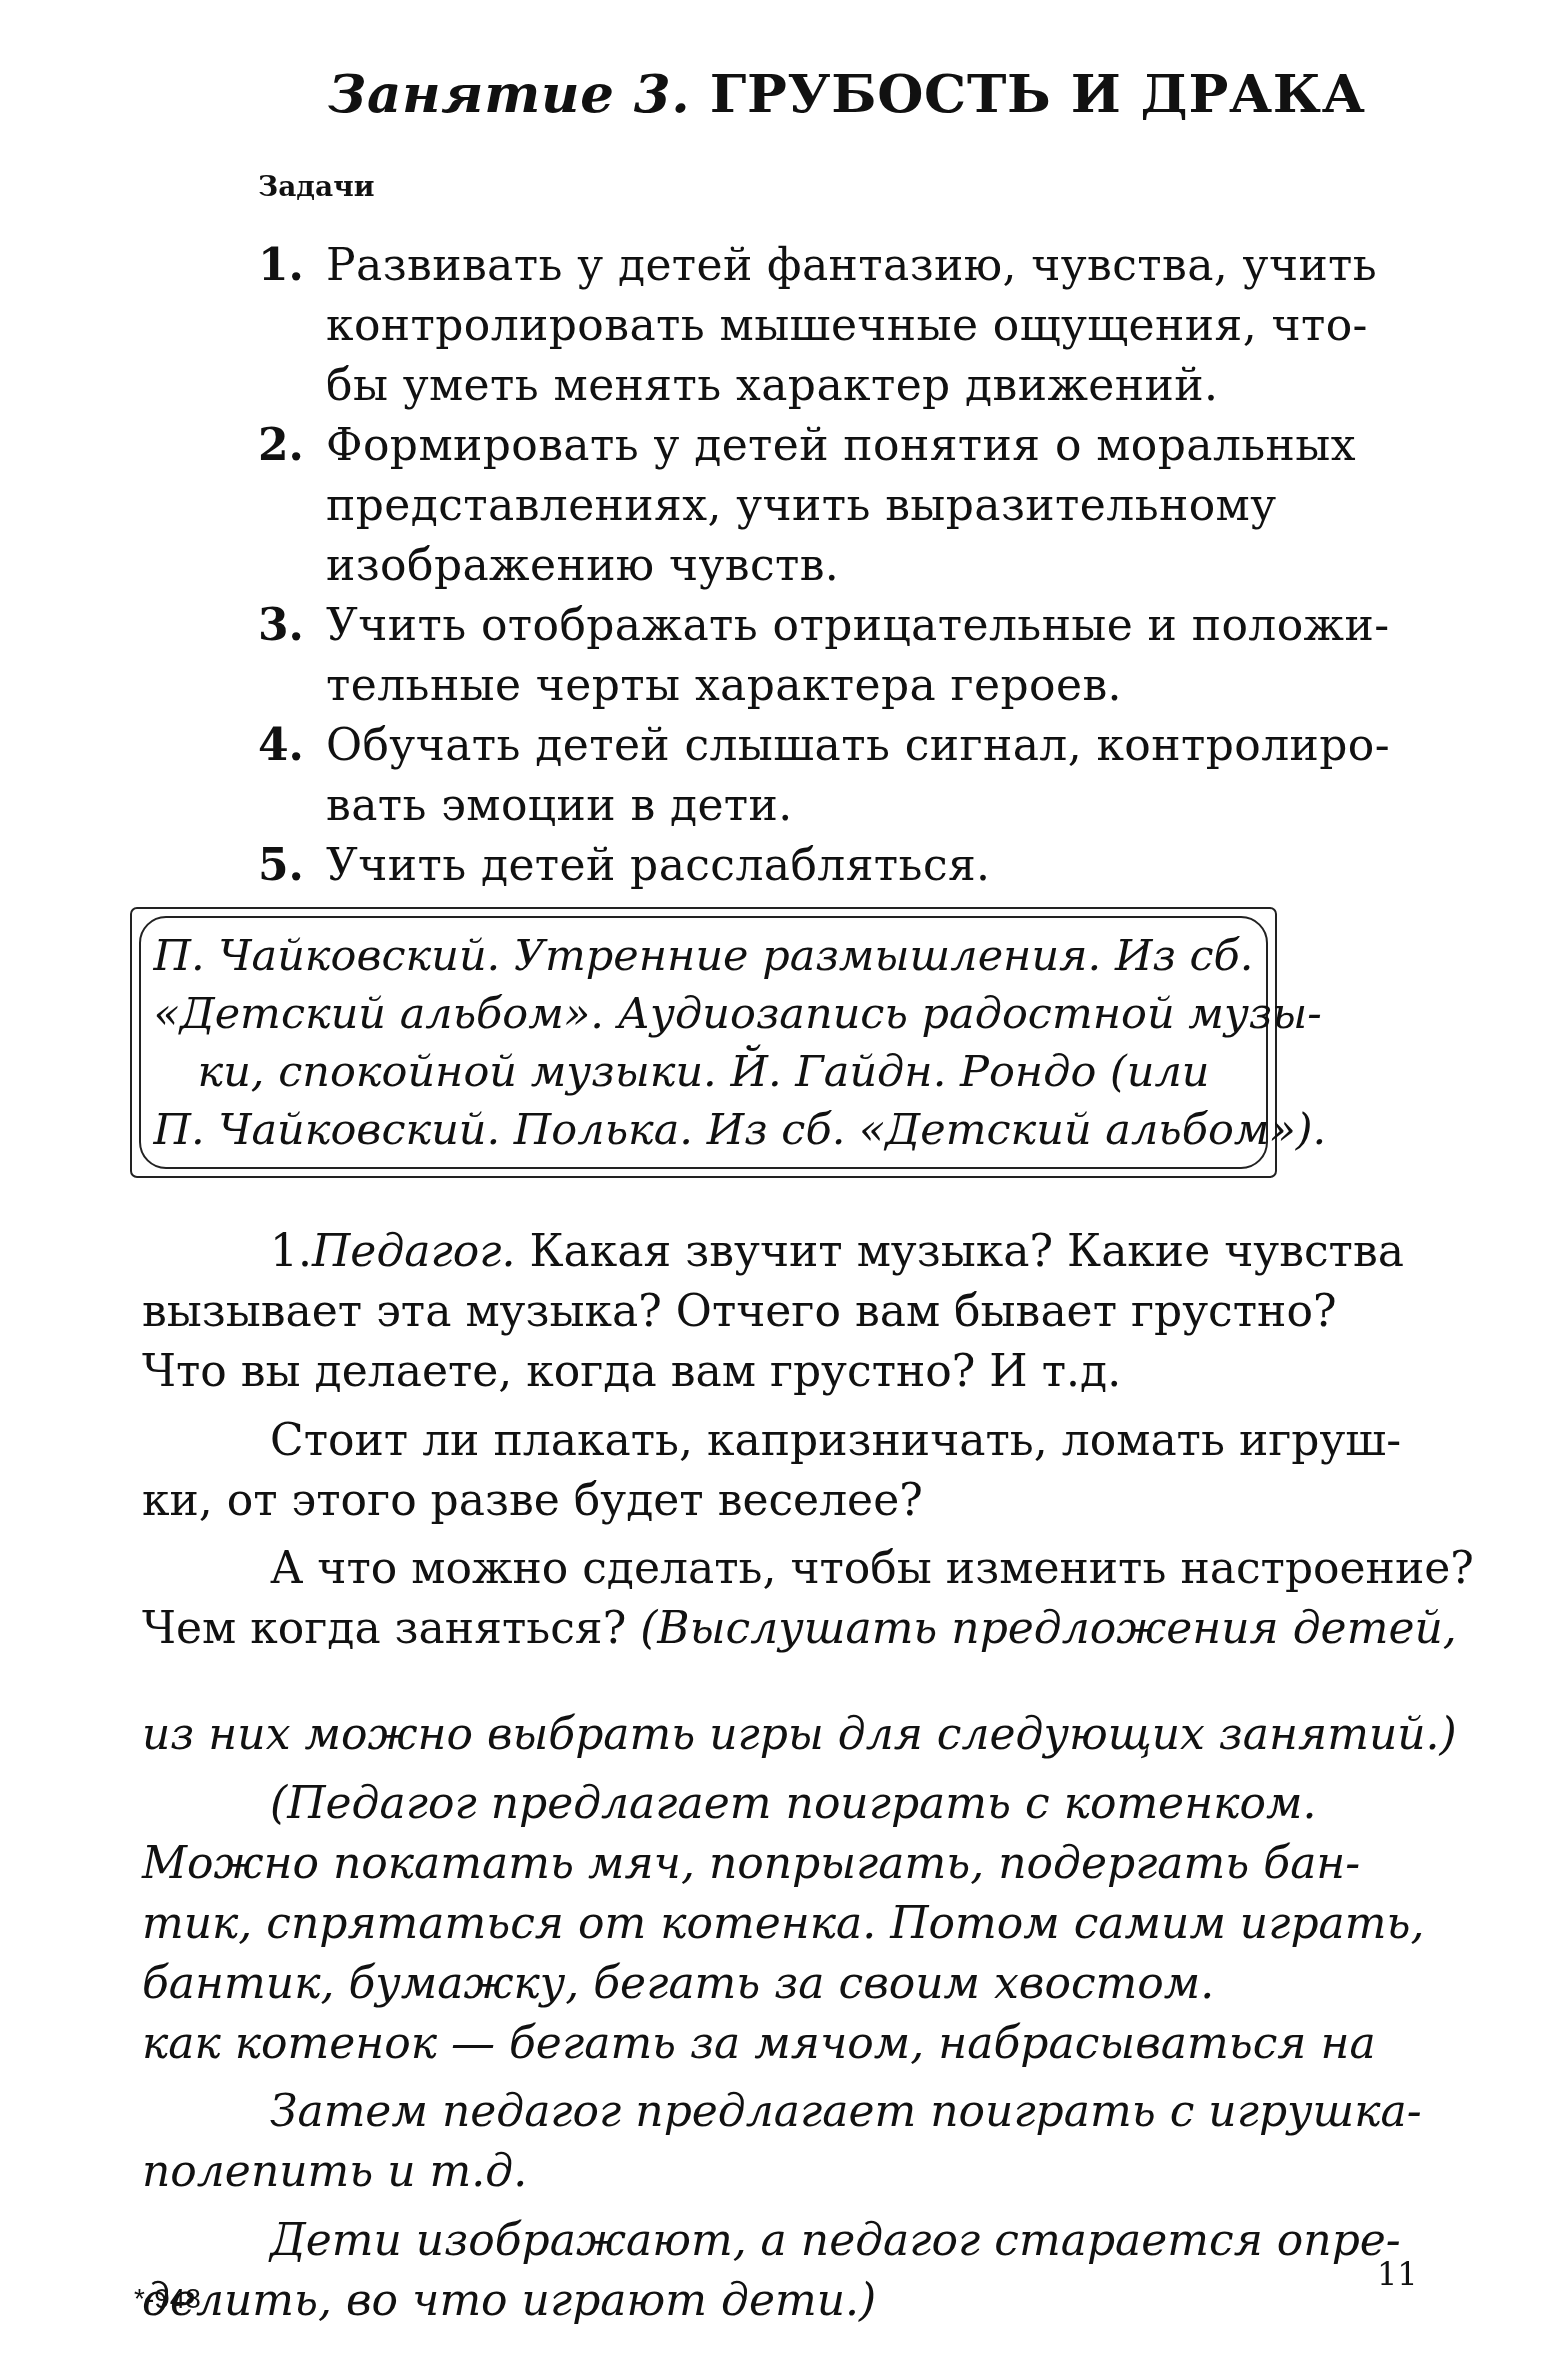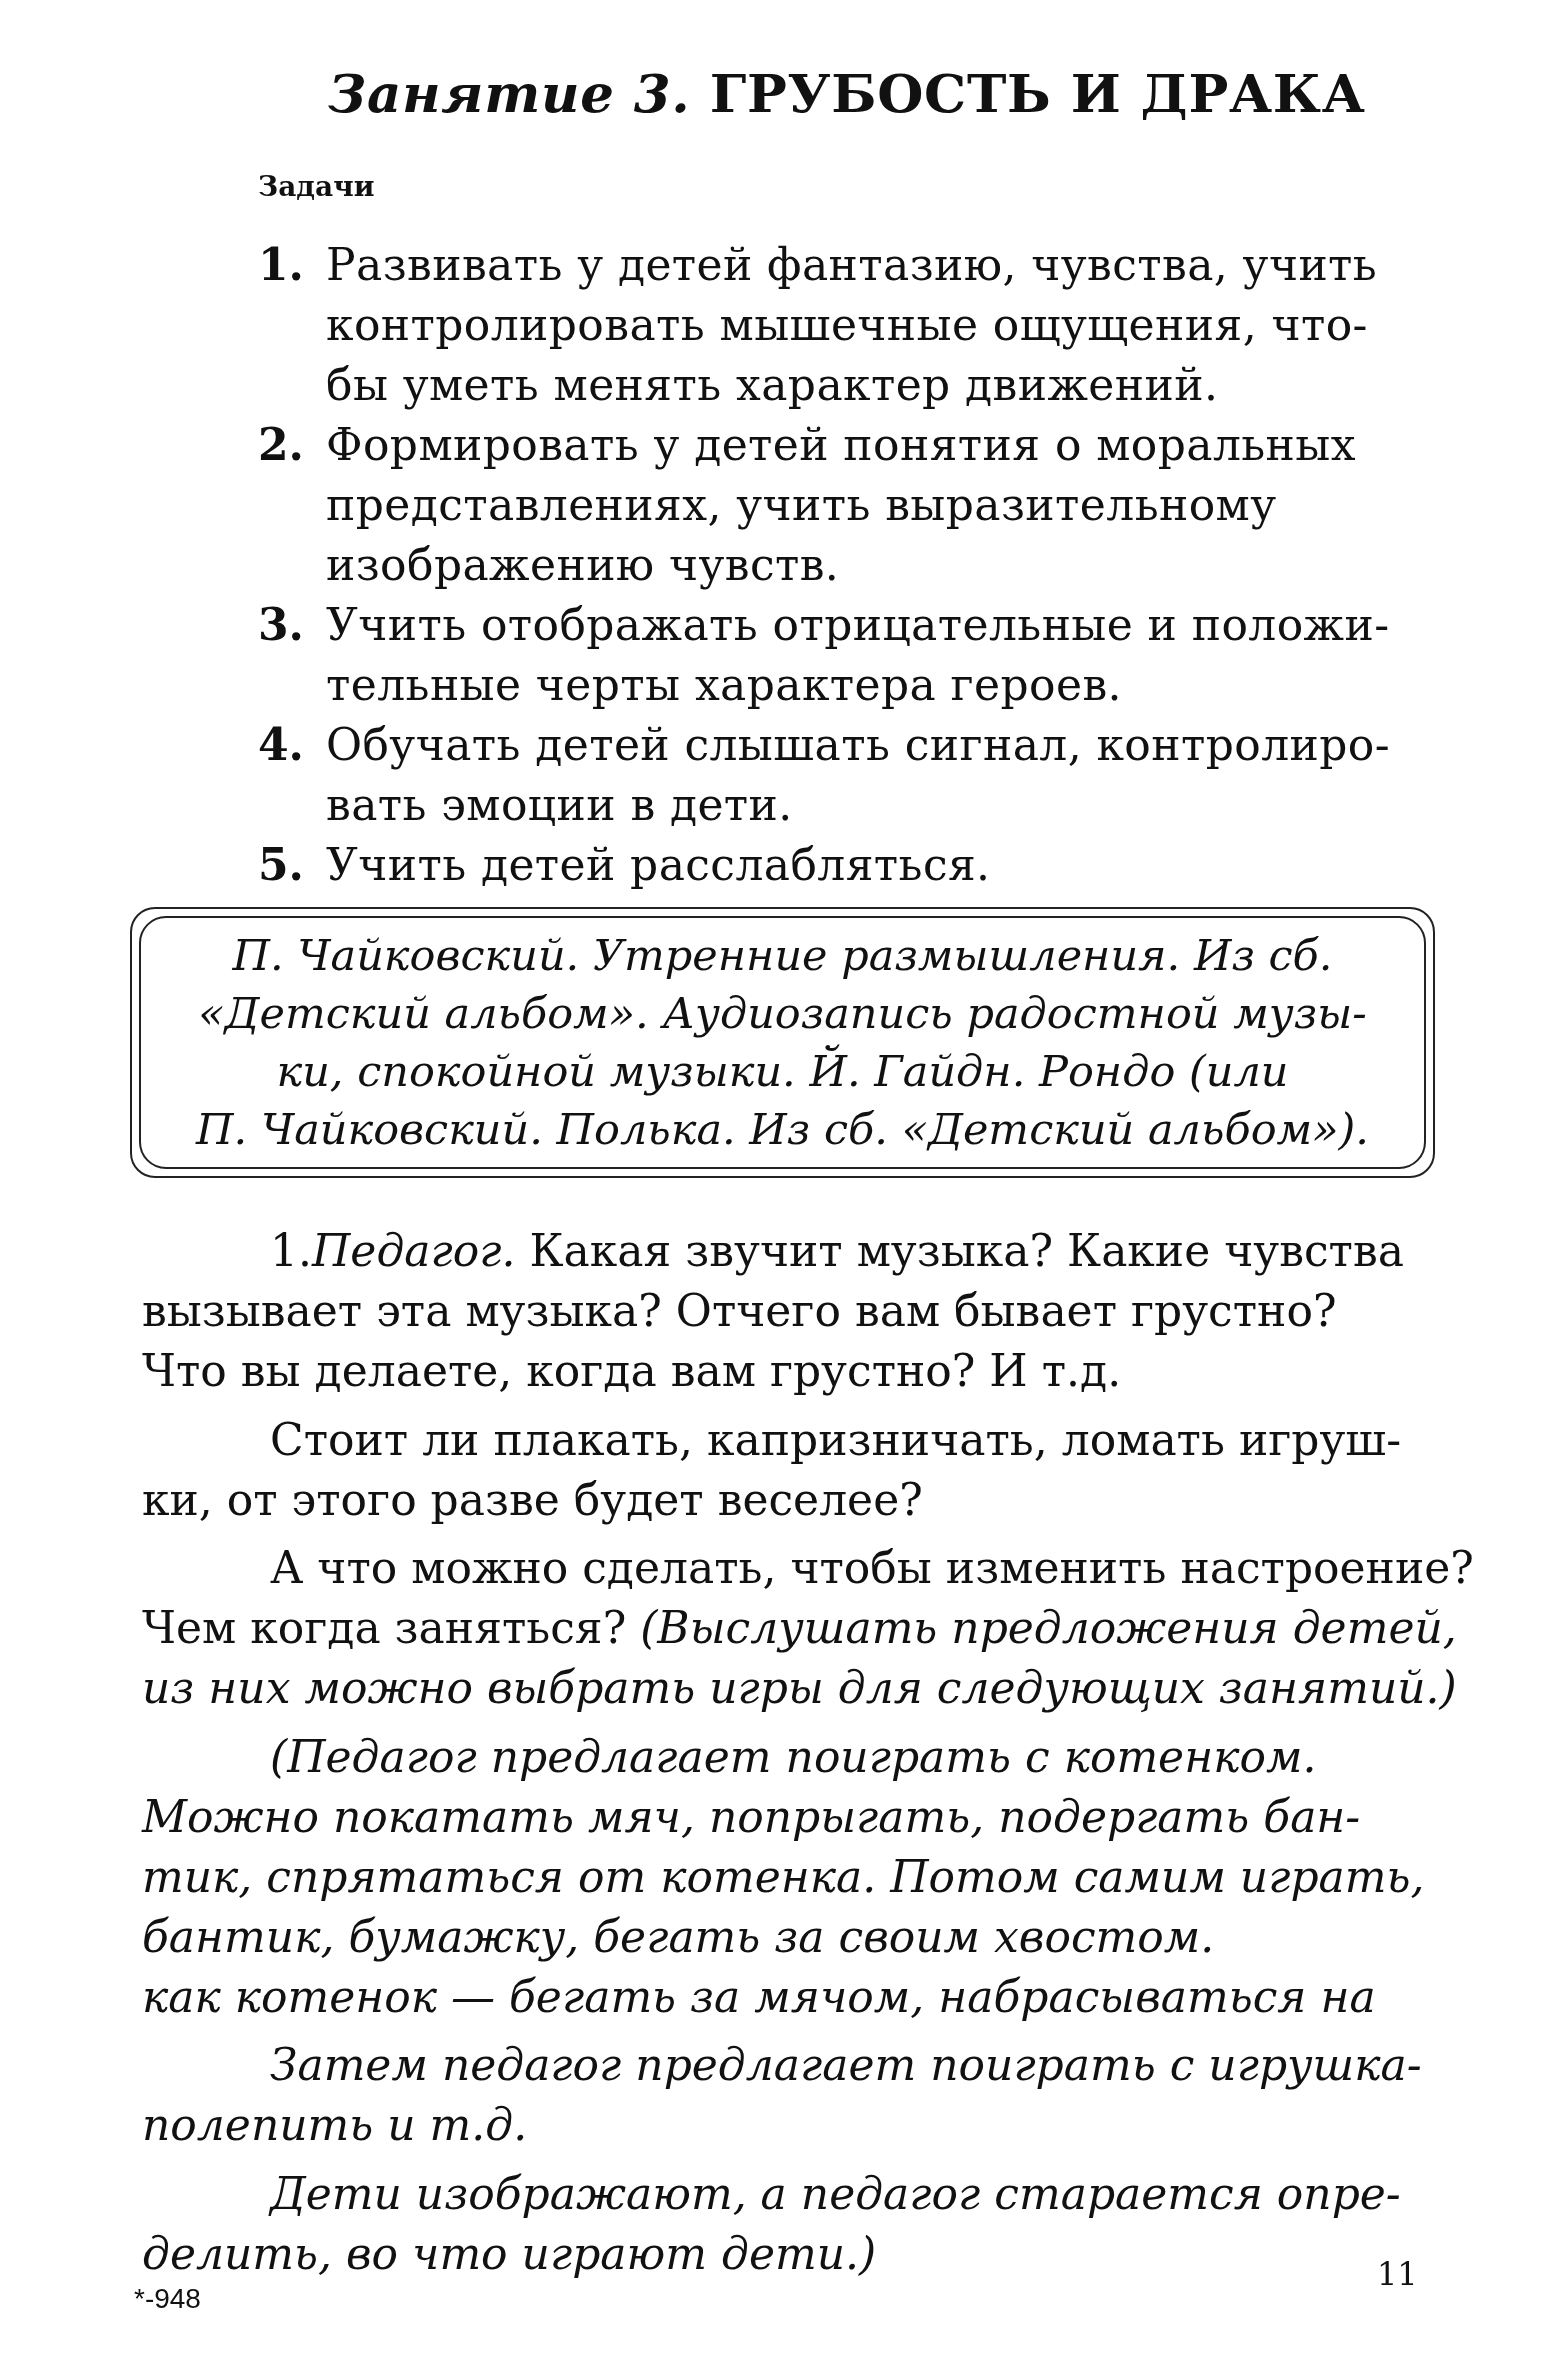--- a/index.html
+++ b/index.html
@@ -23,38 +23,38 @@
   }
 
   .tasks { position: absolute; left: 258px; top: 235px; width: 1198px; }
   .task { display: flex; align-items: flex-start; }
   .task .num { width: 68px; flex: 0 0 68px; font-weight: bold; font-size: 44px; line-height: 60px; }
   .task .txt { flex: 1; font-size: 44px; line-height: 60px; text-align: justify; letter-spacing: 0.4px; }
   .task .txt span { display: block; white-space: nowrap; }
   .task + .task { margin-top: 0px; }
 
   .box {
-    position: absolute; left: 130px; top: 907px; width: 1305px; height: 271px;
-    border: 2.9px solid #222; border-radius: 25px; box-sizing: border-box;
+    position: absolute; left: 130px; top: 907px; width: 1147px; height: 271px;
+    border: 2.9px solid #222; border-radius: 7px; box-sizing: border-box;
   }
   .box-inner {
     position: absolute; left: 7.1px; top: 7.1px; right: 7.1px; bottom: 7.1px;
     border: 2.9px solid #222; border-radius: 27px; box-sizing: border-box;
   }
   .box-text {
     position: absolute; left: 21.4px; right: 21.4px; top: 17px;
     font-style: italic; font-size: 43px; line-height: 58px; text-align: center;
   }
   .box-text span { display: block; white-space: nowrap; }
 
   .body { position: absolute; left: 142px; top: 1221px; width: 1312px; }
   .para { font-size: 44px; line-height: 60px; }
   .para span.l { display: block; white-space: nowrap; }
   .para span.ind { padding-left: 128px; }
-  .it { font-style: italic; }
+  .it { font-style: italic; margin-top: 46px; }
   .para + .para { margin-top: 8.6px; }
 
   .footer-code {
     position: absolute; left: 134px; top: 2283px;
     font-family: "Liberation Sans", sans-serif; font-size: 28px;
   }
   .page-num {
     position: absolute; left: 1377px; top: 2255px;
     font-size: 32px;
   }

